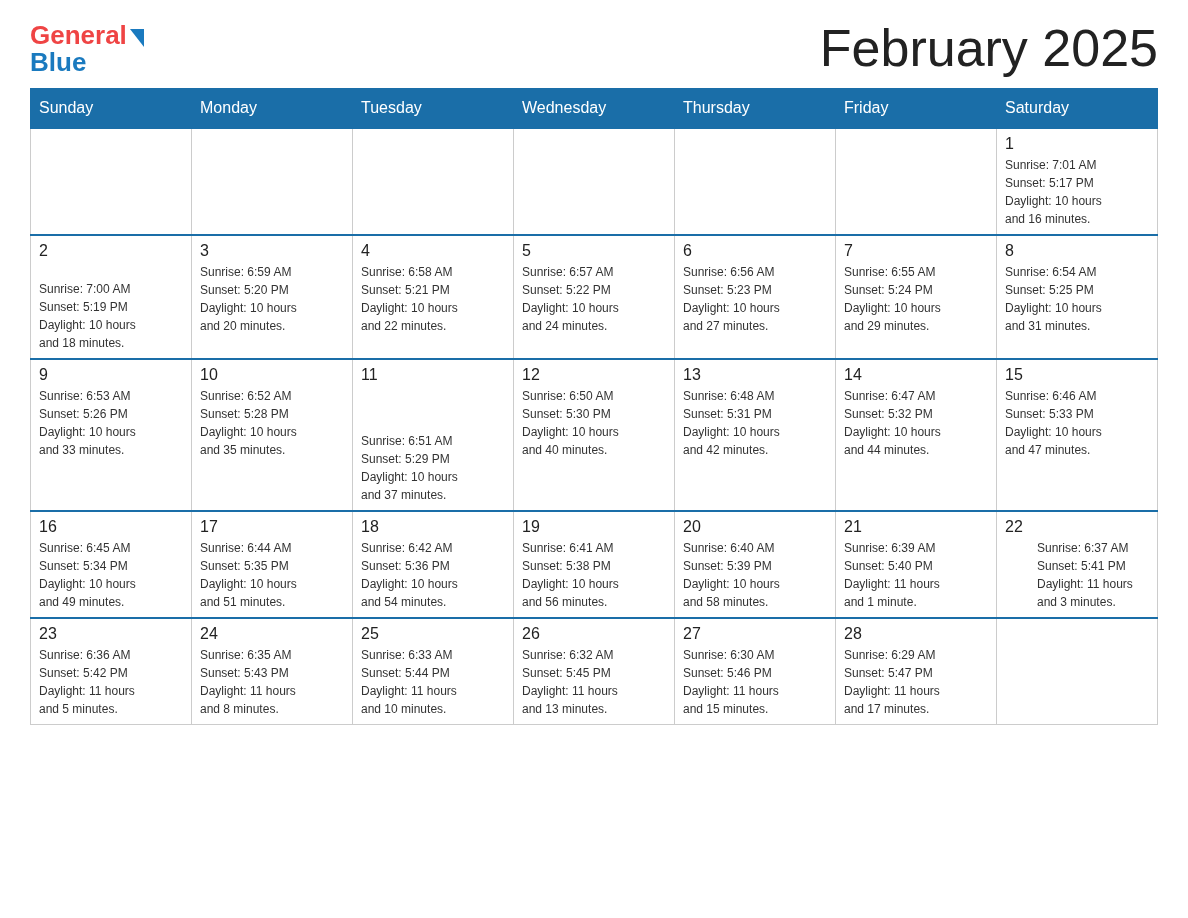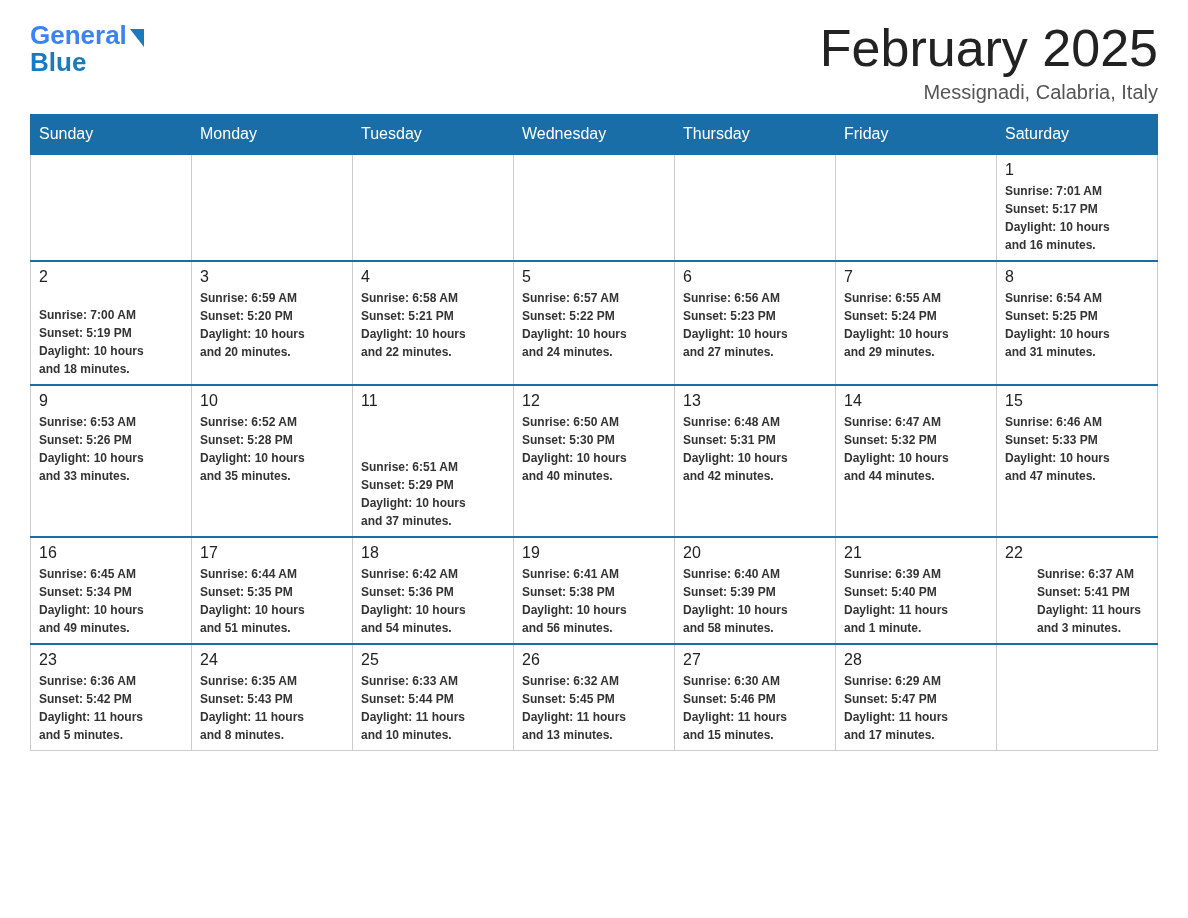--- a/index.html
+++ b/index.html
@@ -17,21 +17,21 @@
       margin-bottom: 10px;
     }
     .logo {
       display: flex;
       flex-direction: column;
       align-items: flex-start;
     }
     .logo-general {
       font-size: 26px;
       font-weight: bold;
-      color: #3b82f6;
+      color: #ef4444;
       display: flex;
       align-items: center;
     }
     .logo-arrow {
       width: 0;
       height: 0;
       border-left: 14px solid transparent;
       border-right: 0px solid transparent;
       border-top: 18px solid #1a7abf;
       margin-left: 3px;
@@ -87,40 +87,38 @@
       font-size: 16px;
       font-weight: normal;
       color: #222;
       display: block;
       margin-bottom: 3px;
     }
     .day-info {
       font-size: 12px;
       color: #333;
       line-height: 1.5;
-      font-weight: bold;
     }
     .empty-cell {
       background: #f9f9f9;
     }
   </style>
 </head>
 <body>
 
 <div class="header">
   <div class="logo">
     <div class="logo-general">
       <span>General</span>
       <div class="logo-arrow"></div>
     </div>
     <div class="logo-blue">Blue</div>
   </div>
   <div class="title-area">
     <div class="month-title">February 2025</div>
-    <div class="location">Messignadi, Calabria, Italy</div>
   </div>
 </div>
 
 <table class="calendar">
   <thead>
     <tr>
     <th>Sunday</th>
         <th>Monday</th>
         <th>Tuesday</th>
         <th>Wednesday</th>

